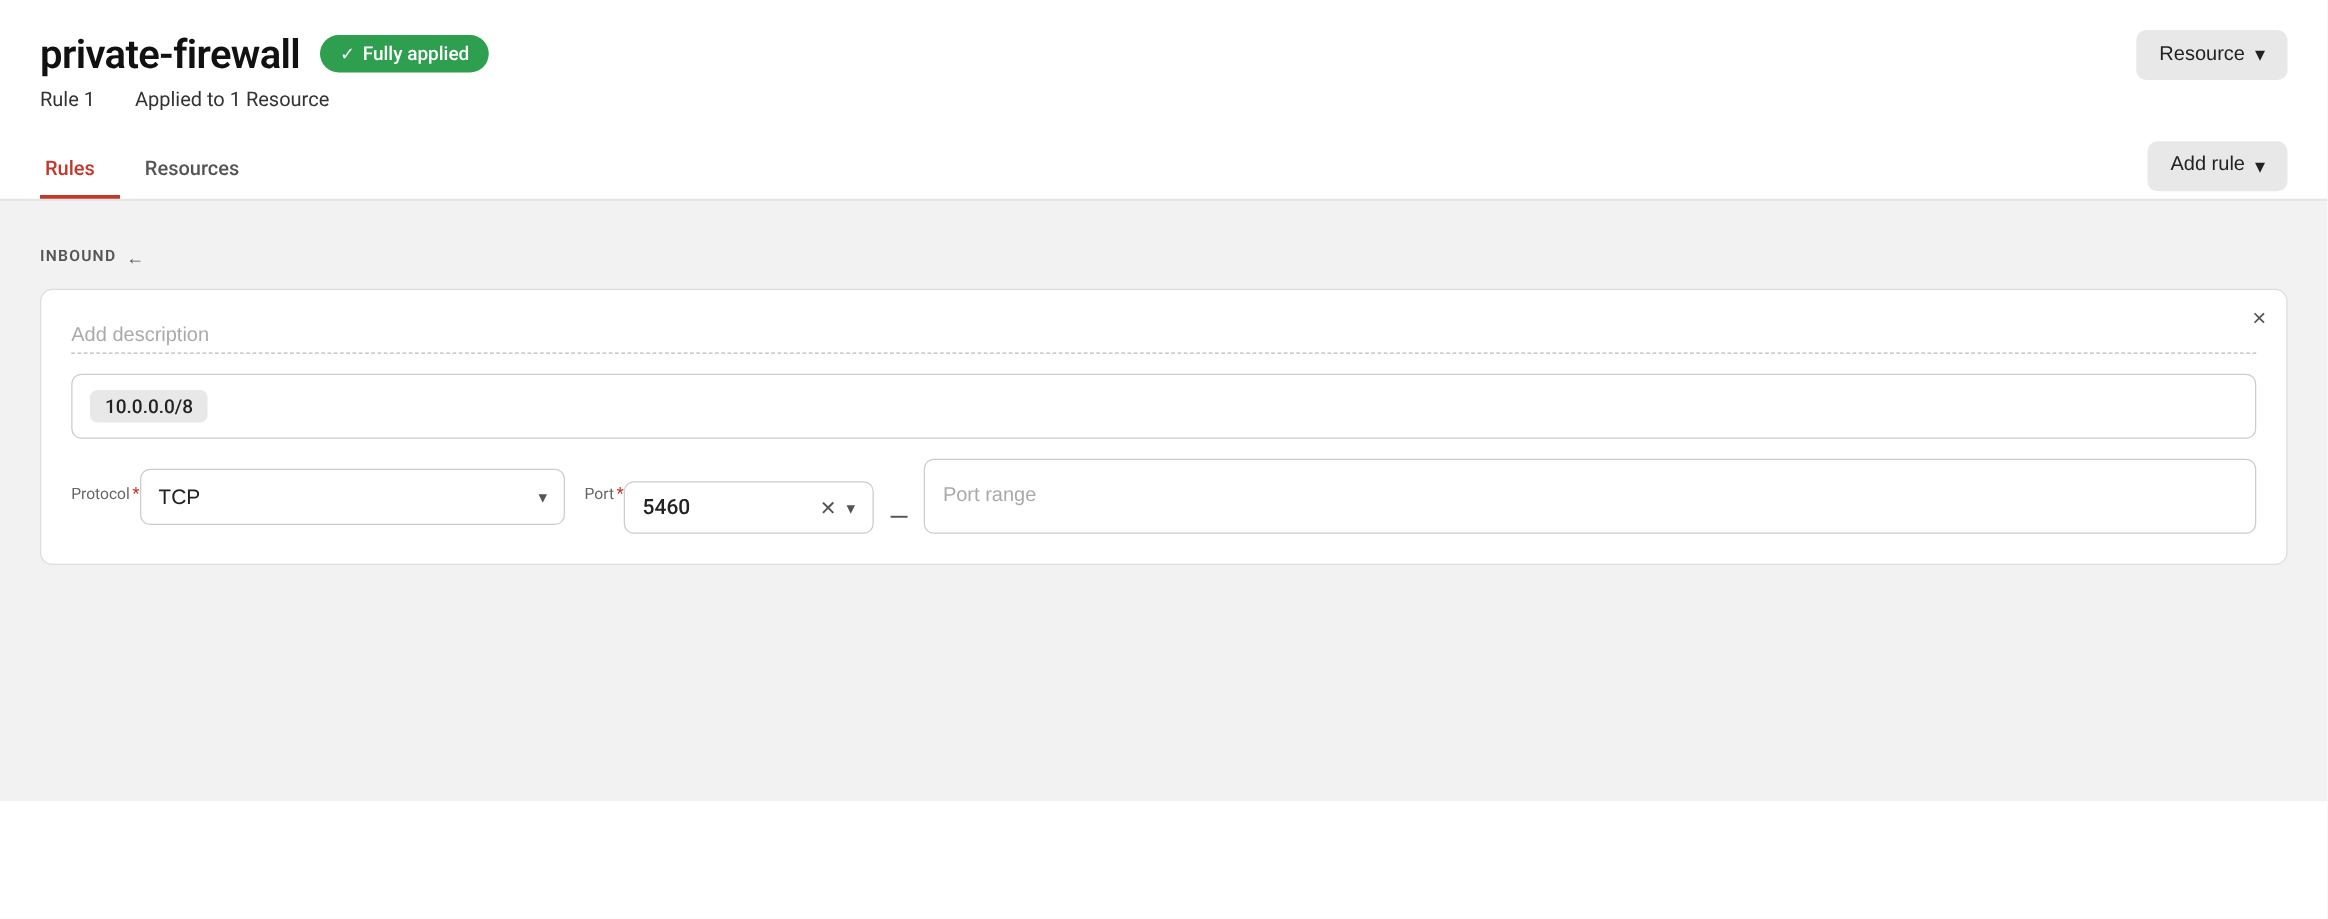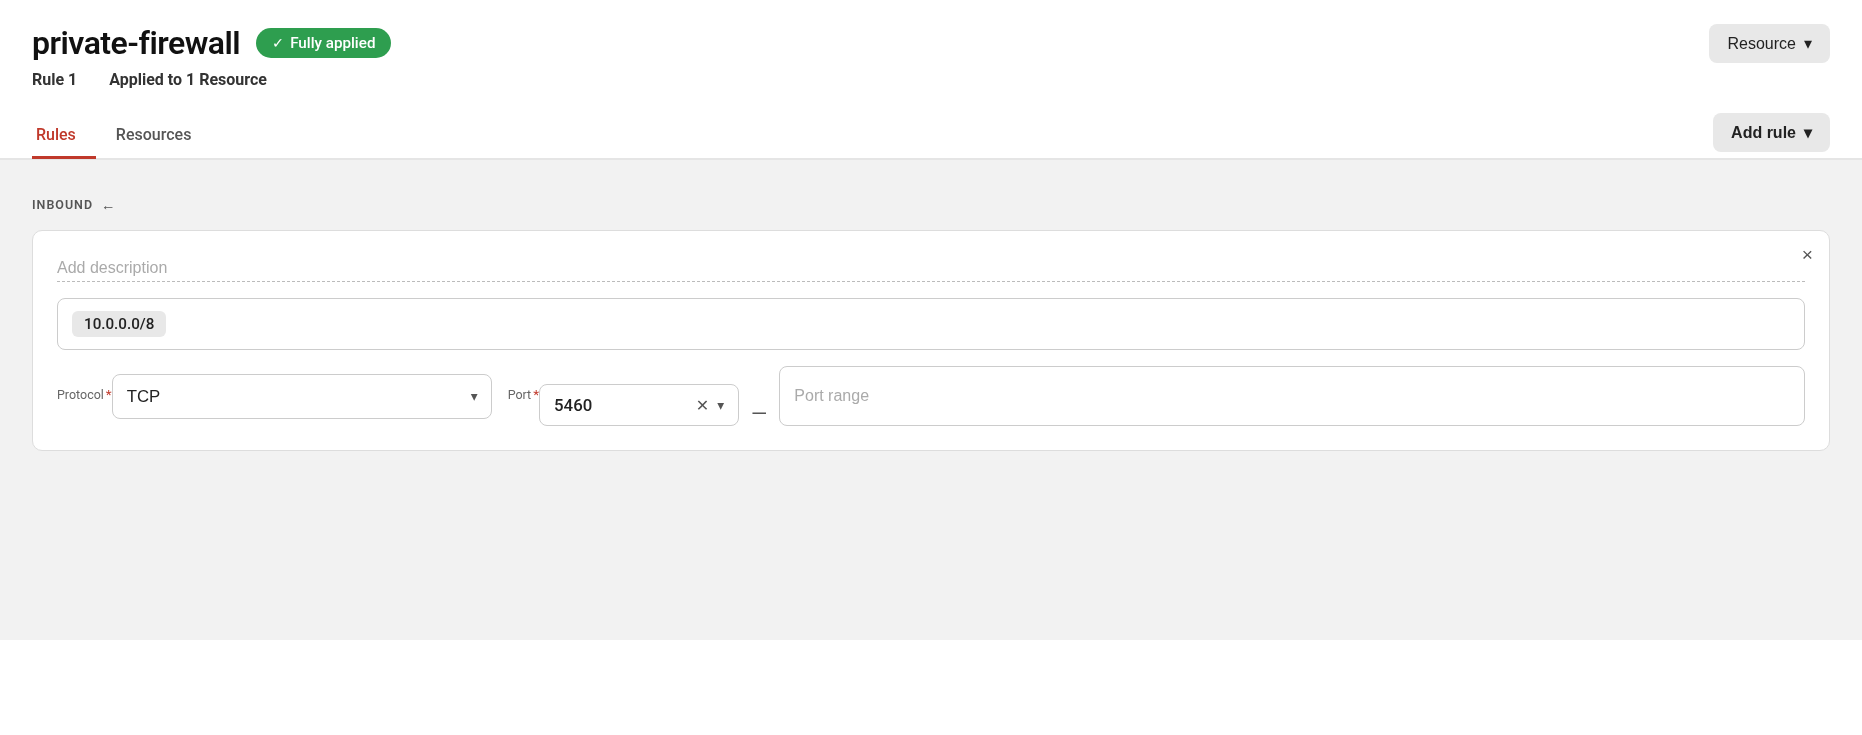--- a/index.html
+++ b/index.html
@@ -50,21 +50,20 @@
       font-size: 0.9rem;
     }
 
     .subtitle-row {
       display: flex;
       align-items: center;
       gap: 0;
       font-size: 1rem;
       color: #333;
       margin-top: 2px;
-      font-weight: bold;
     }
 
     .subtitle-separator {
       margin: 0 10px;
       color: #bbb;
     }
 
     .actions-button {
       background: #e8e8e8;
       border: none;
@@ -109,24 +108,24 @@
       color: #c0392b;
       border-bottom: 3px solid #c0392b;
     }
 
     .add-rule-button {
       background: #e8e8e8;
       border: none;
       border-radius: 8px;
       padding: 10px 18px;
       font-size: 1rem;
-      font-weight: 700;
-      cursor: pointer;
-      display: flex;
-      align-items: flex-end;
+      font-weight: 400;
+      cursor: pointer;
+      display: flex;
+      align-items: flex-start;
       gap: 8px;
       color: #222;
       margin-bottom: 6px;
     }
 
     
     .main-content {
       background: #f2f2f2;
       min-height: 480px;
       padding: 24px 32px;
@@ -233,21 +232,21 @@
       font-size: 0.85rem;
     }
 
     .select-wrapper {
       position: relative;
       display: flex;
       align-items: center;
     }
 
     .protocol-select {
-      width: 380px;
+      width: 340px;
       border: 1px solid #ccc;
       border-radius: 8px;
       padding: 12px 40px 12px 14px;
       font-size: 1.05rem;
       font-weight: 500;
       color: #222;
       appearance: none;
       background: #fff;
       cursor: pointer;
       outline: none;

